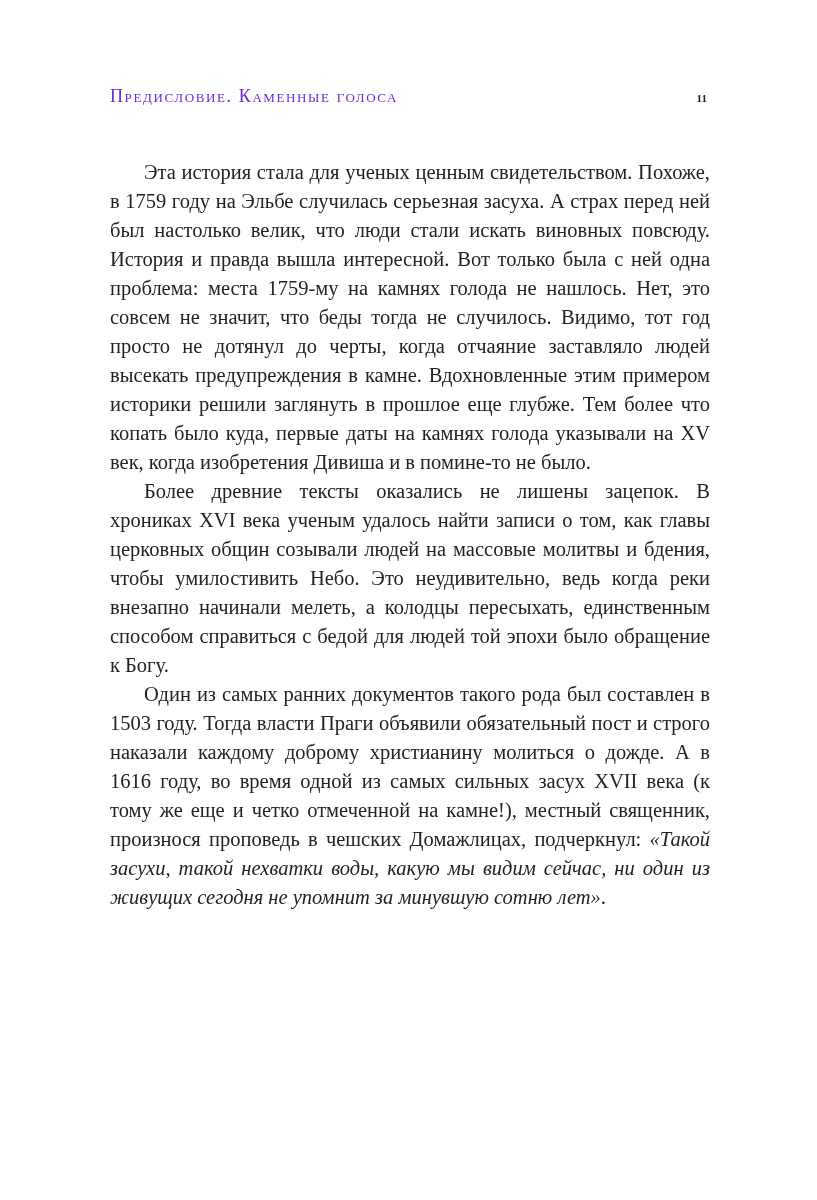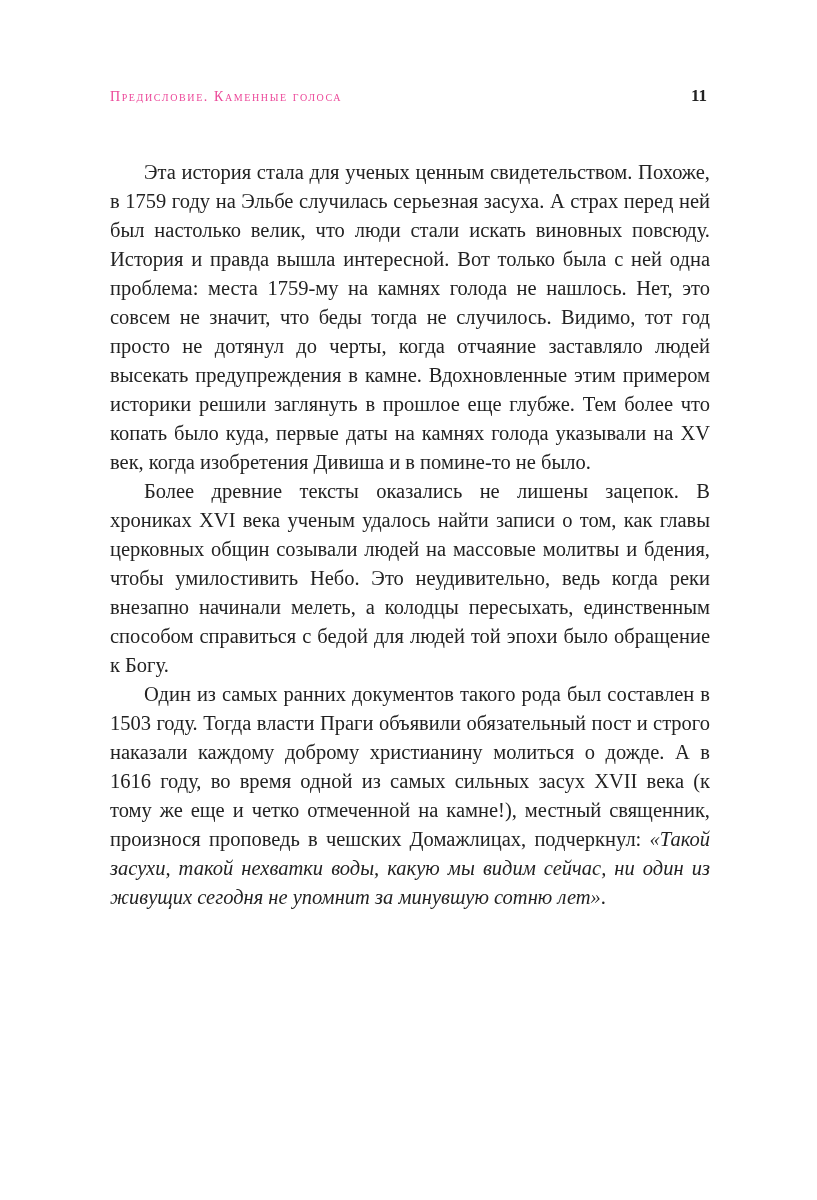--- a/index.html
+++ b/index.html
@@ -21,26 +21,26 @@
     top: 86px;
     left: 110px;
     width: 597px;
     display: flex;
     justify-content: space-between;
     align-items: baseline;
   }
   .running-title {
     font-variant: small-caps;
     letter-spacing: 1.6px;
-    font-size: 14px;
-    color: #ec4899;
+    font-size: 18px;
+    color: #6d28d9;
   }
   .page-number {
     font-weight: bold;
-    font-size: 17px;
+    font-size: 11px;
     color: #222222;
   }
   .body-text {
     position: absolute;
     top: 158px;
     left: 110px;
     width: 600px;
     font-size: 20.5px;
     line-height: 29px;
     text-align: justify;

